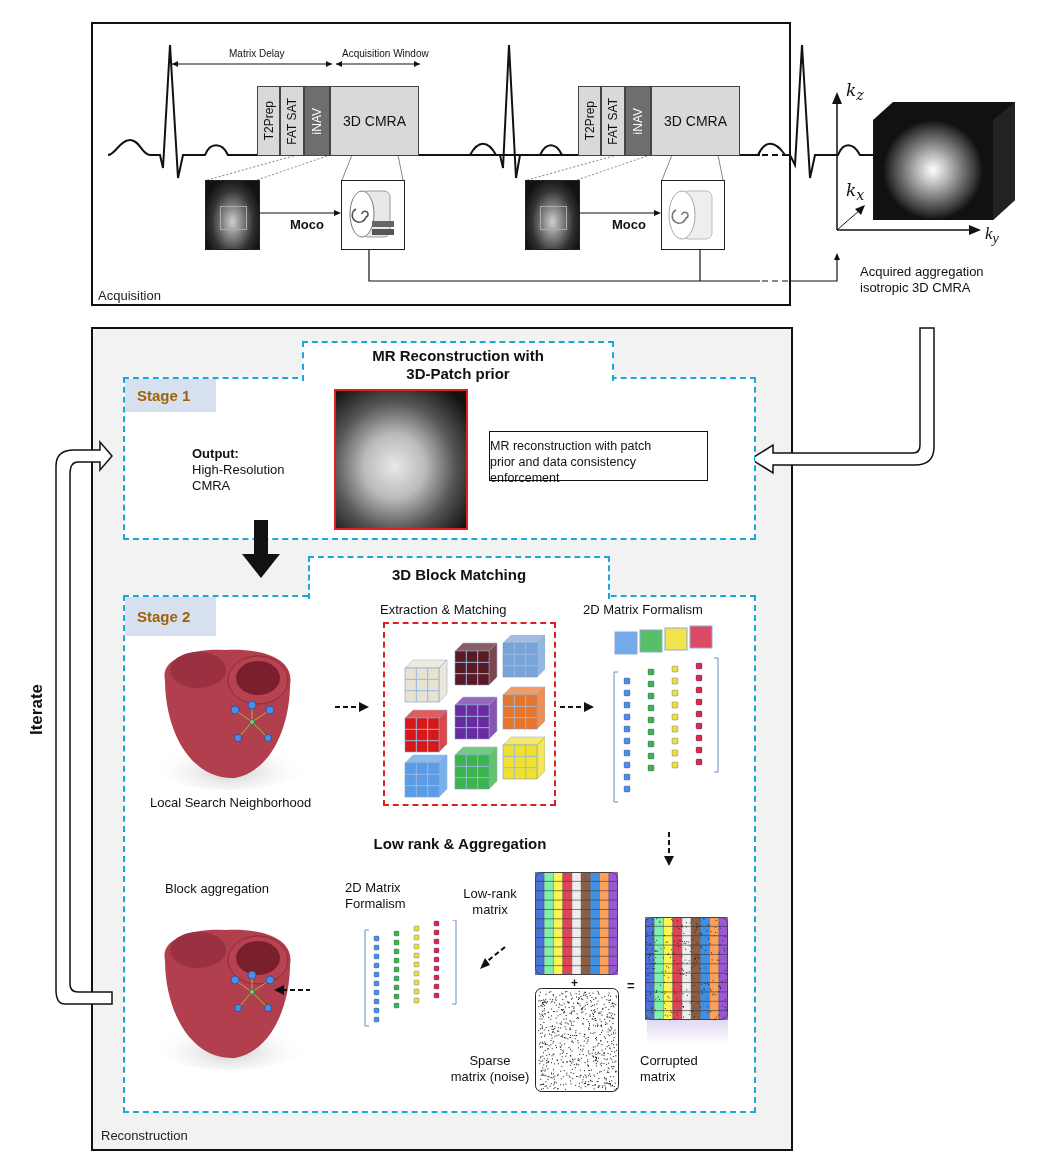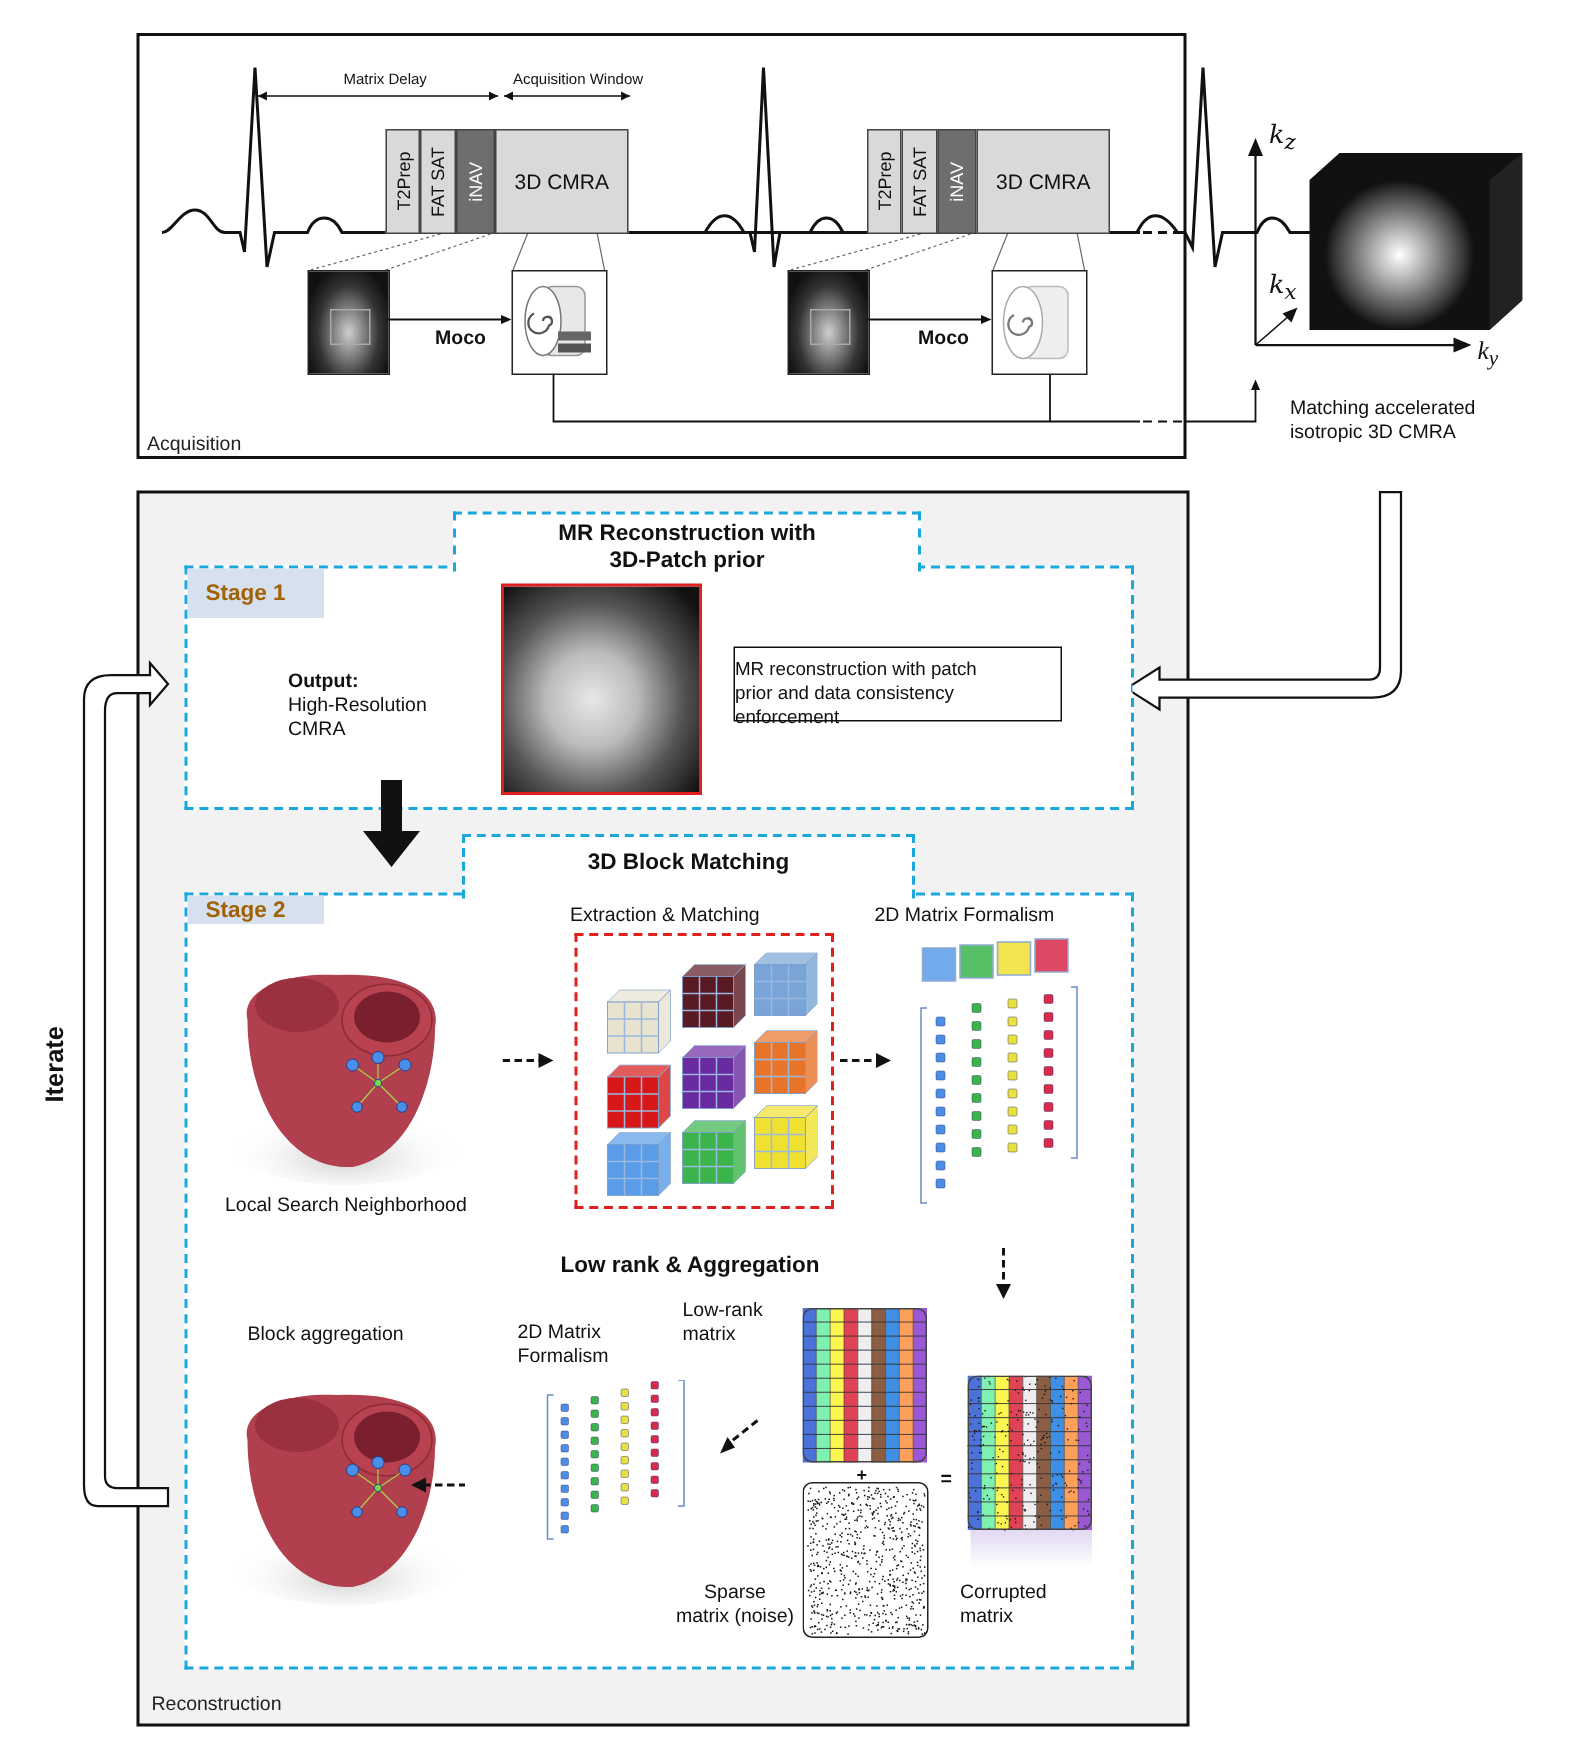--- a/index.html
+++ b/index.html
@@ -128,21 +128,21 @@
         <stop offset="0.8" stop-color="#444"></stop>
         <stop offset="1" stop-color="#111"></stop>
       </radialGradient>
     </defs>
   <circle cx="118" cy="90" r="50" fill="url(#kg)"></circle>
 </svg>
 <span class="abs" style="left:846px;top:80px;font-family:'DejaVu Serif',serif;font-style:italic;font-size:17px"><span>k</span><sub>z</sub></span>
 <span class="abs" style="left:846px;top:180px;font-family:'DejaVu Serif',serif;font-style:italic;font-size:17px"><span>k</span><sub>x</sub></span>
 <span class="abs" style="left:985px;top:224px;font-family:Liberation Serif, serif;font-style:italic;font-size:17px"><span>k</span><sub>y</sub></span>
 <div class="txt" style="left:860px;top:264px;width:160px">
-  <div>Matching accelerated</div>
+  <div>Acquired aggregation</div>
   <div>isotropic 3D CMRA</div>
 </div>
 
 <div class="abs panel-rec"></div>
 
 <div class="dashed-blue" style="left:123px;top:377px;width:633px;height:163px"></div>
 <div class="dashed-blue" style="left:302px;top:341px;width:312px;height:40px;border-bottom:none"></div>
 <div class="abs" style="left:304px;top:377px;width:308px;height:4px;background:#fff"></div>
 <div class="title-b" style="left:302px;top:347px;width:312px;line-height:18px">
   <div>MR Reconstruction with</div>
@@ -163,21 +163,21 @@
 
 <svg class="abs" style="left:242px;top:520px" width="40" height="62">
   <rect x="12" y="0" width="14" height="36" fill="#111"></rect>
   <polygon points="0,34 38,34 19,58" fill="#111"></polygon>
 </svg>
 
 <div class="dashed-blue" style="left:123px;top:595px;width:633px;height:518px"></div>
 <div class="dashed-blue" style="left:308px;top:556px;width:302px;height:43px;border-bottom:none"></div>
 <div class="abs" style="left:310px;top:595px;width:298px;height:4px;background:#fff"></div>
 <div class="title-b" style="left:308px;top:566px;width:302px">3D Block Matching</div>
-<div class="stage-tag" style="left:125px;top:597px;width:91px;height:19px">Stage 2</div>
+<div class="stage-tag" style="left:125px;top:597px;width:91px;height:39px">Stage 2</div>
 
 <svg class="abs" style="left:150px;top:640px" width="160" height="150">
   <defs>
       <radialGradient id="hs" cx="0.5" cy="0.7">
         <stop offset="0" stop-color="#999" stop-opacity="0.5"></stop>
         <stop offset="1" stop-color="#fff" stop-opacity="0"></stop>
       </radialGradient>
     </defs>
   <ellipse cx="80" cy="120" rx="80" ry="30" fill="url(#hs)"></ellipse>
   <path d="M15,40 C10,20 40,8 75,10 C115,8 145,20 140,45 C140,80 125,130 85,138 C40,140 15,90 15,40 Z" fill="#b13f4e"></path>
@@ -426,21 +426,21 @@
     <path d="M9,10 L5,10 L5,106 L9,106" fill="none" stroke="#6a8cc8" stroke-width="1"></path>
     <path d="M92,0 L96,0 L96,84 L92,84" fill="none" stroke="#6a8cc8" stroke-width="1"></path>
   </svg>
 
 <svg class="abs" style="left:400px;top:945px" width="0" height="0"></svg>
 <svg class="abs" style="left:477px;top:945px" width="30" height="30">
     <line x1="28" y1="2" x2="8" y2="18" stroke="#111" stroke-width="2" stroke-dasharray="5,3"></line>
     <polygon points="3,24 8,13 13,20" fill="#111"></polygon>
   </svg>
 
-<div class="txt" style="left:455px;top:865px;width:70px;text-align:left">
+<div class="txt" style="left:455px;top:886px;width:70px;text-align:center">
   <div>Low-rank</div>
   <div>matrix</div>
 </div>
 <svg class="abs" style="left:535px;top:872px" width="85" height="105" id="lowrank-svg">
     <rect x="0" y="0" width="9.222222222222221" height="103" fill="#4a72d8"></rect>
     <rect x="9.222222222222221" y="0" width="9.222222222222221" height="103" fill="#7ef0b0"></rect>
     <rect x="18.444444444444443" y="0" width="9.222222222222221" height="103" fill="#fbf552"></rect>
     <rect x="27.666666666666664" y="0" width="9.222222222222221" height="103" fill="#e04356"></rect>
     <rect x="36.888888888888886" y="0" width="9.222222222222221" height="103" fill="#eeeeee"></rect>
     <rect x="46.11111111111111" y="0" width="9.222222222222221" height="103" fill="#8b5e44"></rect>

